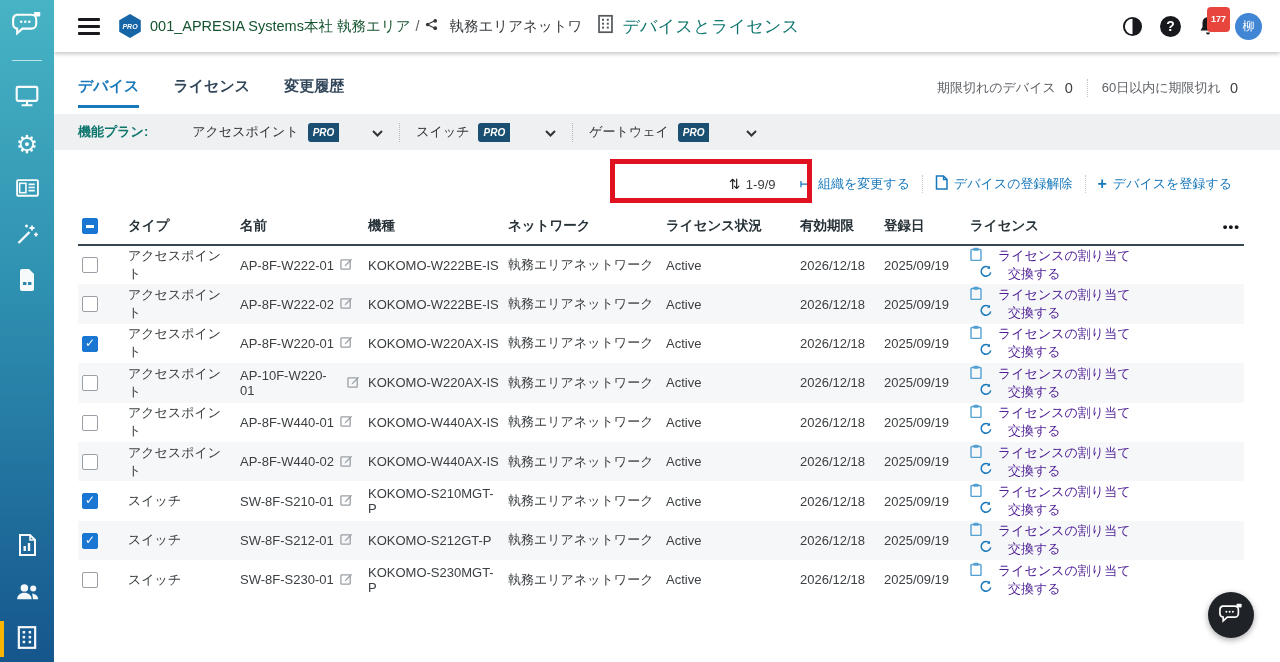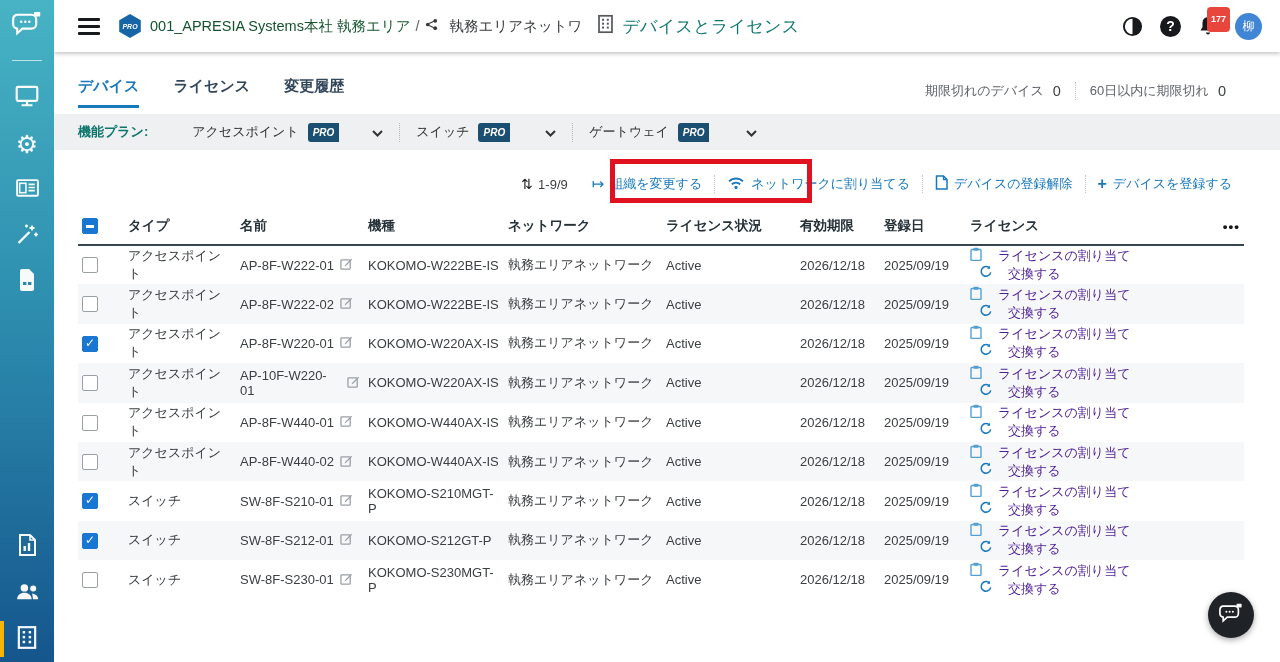--- a/index.html
+++ b/index.html
@@ -37,21 +37,21 @@
   .help-circle { width:21px; height:21px; border-radius:50%; background:#17191c; color:#fff; font-weight:bold; font-size:14px;
     display:flex; align-items:center; justify-content:center; }
   .bell-badge { position:absolute; top:-8px; left:9px; background:#e8453c; color:#fff; font-size:9px; font-weight:bold;
     border-radius:4px; padding:8px 4px; line-height:1; }
   .avatar { width:27px; height:27px; border-radius:50%; background:#4186d4; color:#fff; font-size:12px;
     display:flex; align-items:center; justify-content:center; cursor:pointer; }
 
   
   .content { position:absolute; left:54px; top:52px; right:0; bottom:0; background:#fff; }
 
-  .tabs-row { display:flex; align-items:flex-end; justify-content:space-between; padding:24px 40px 0 24px; height:56px; }
+  .tabs-row { display:flex; align-items:center; justify-content:space-between; padding:24px 28px 0 24px; height:56px; }
   .tabs { display:flex; gap:34px; }
   .tab { font-size:15px; font-weight:bold; color:#33475b; padding-bottom:9px; cursor:pointer; border-bottom:3px solid transparent; }
   .tab.active { color:#1778bc; border-bottom-color:#1778bc; }
   .stats { display:flex; align-items:center; padding-bottom:8px; }
   .stat { display:flex; align-items:center; gap:9px; padding:0 14px; }
   .stat + .stat { border-left:1px dotted #c3c6c9; }
   .stat .lb { font-size:13px; color:#5f6368; }
   .stat .vl { font-size:14.5px; color:#3c4043; }
 
   .plan-bar { margin-top:6px; height:36px; background:#eef0f1; display:flex; align-items:center; padding:0 24px; gap:0; }
@@ -287,28 +287,20 @@
       <div class="tb-actions">
         <span class="range">
           <span class="sort-glyph">⇅</span>
           <span>1-9/9</span>
         </span>
         <span class="act">
           <span style="font-size:15px;">↦</span>
           <span>組織を変更する</span>
         </span>
         <span class="act">
-          <span><svg width="18" height="15" viewBox="0 0 18 15">
-                <path d="M2 6.2a10.5 10.5 0 0 1 14 0" fill="none" stroke="#1778bc" stroke-width="1.9"></path>
-                <path d="M4.8 9.3a6.3 6.3 0 0 1 8.4 0" fill="none" stroke="#1778bc" stroke-width="1.9"></path>
-                <circle cx="9" cy="12.4" r="1.6" fill="#1778bc"></circle>
-              </svg></span>
-          <span>ネットワークに割り当てる</span>
-        </span>
-        <span class="act">
           <span><svg width="13" height="15" viewBox="0 0 13 15">
                 <path d="M1.5 1h7l3.5 3.5V14h-10.5z" fill="none" stroke="#1778bc" stroke-width="1.5"></path>
                 <path d="M8.5 1v3.5H12" fill="none" stroke="#1778bc" stroke-width="1.3"></path>
               </svg></span>
           <span>デバイスの登録解除</span>
         </span>
         <span class="act">
           <span class="plus-glyph">+</span>
           <span>デバイスを登録する</span>
         </span>

